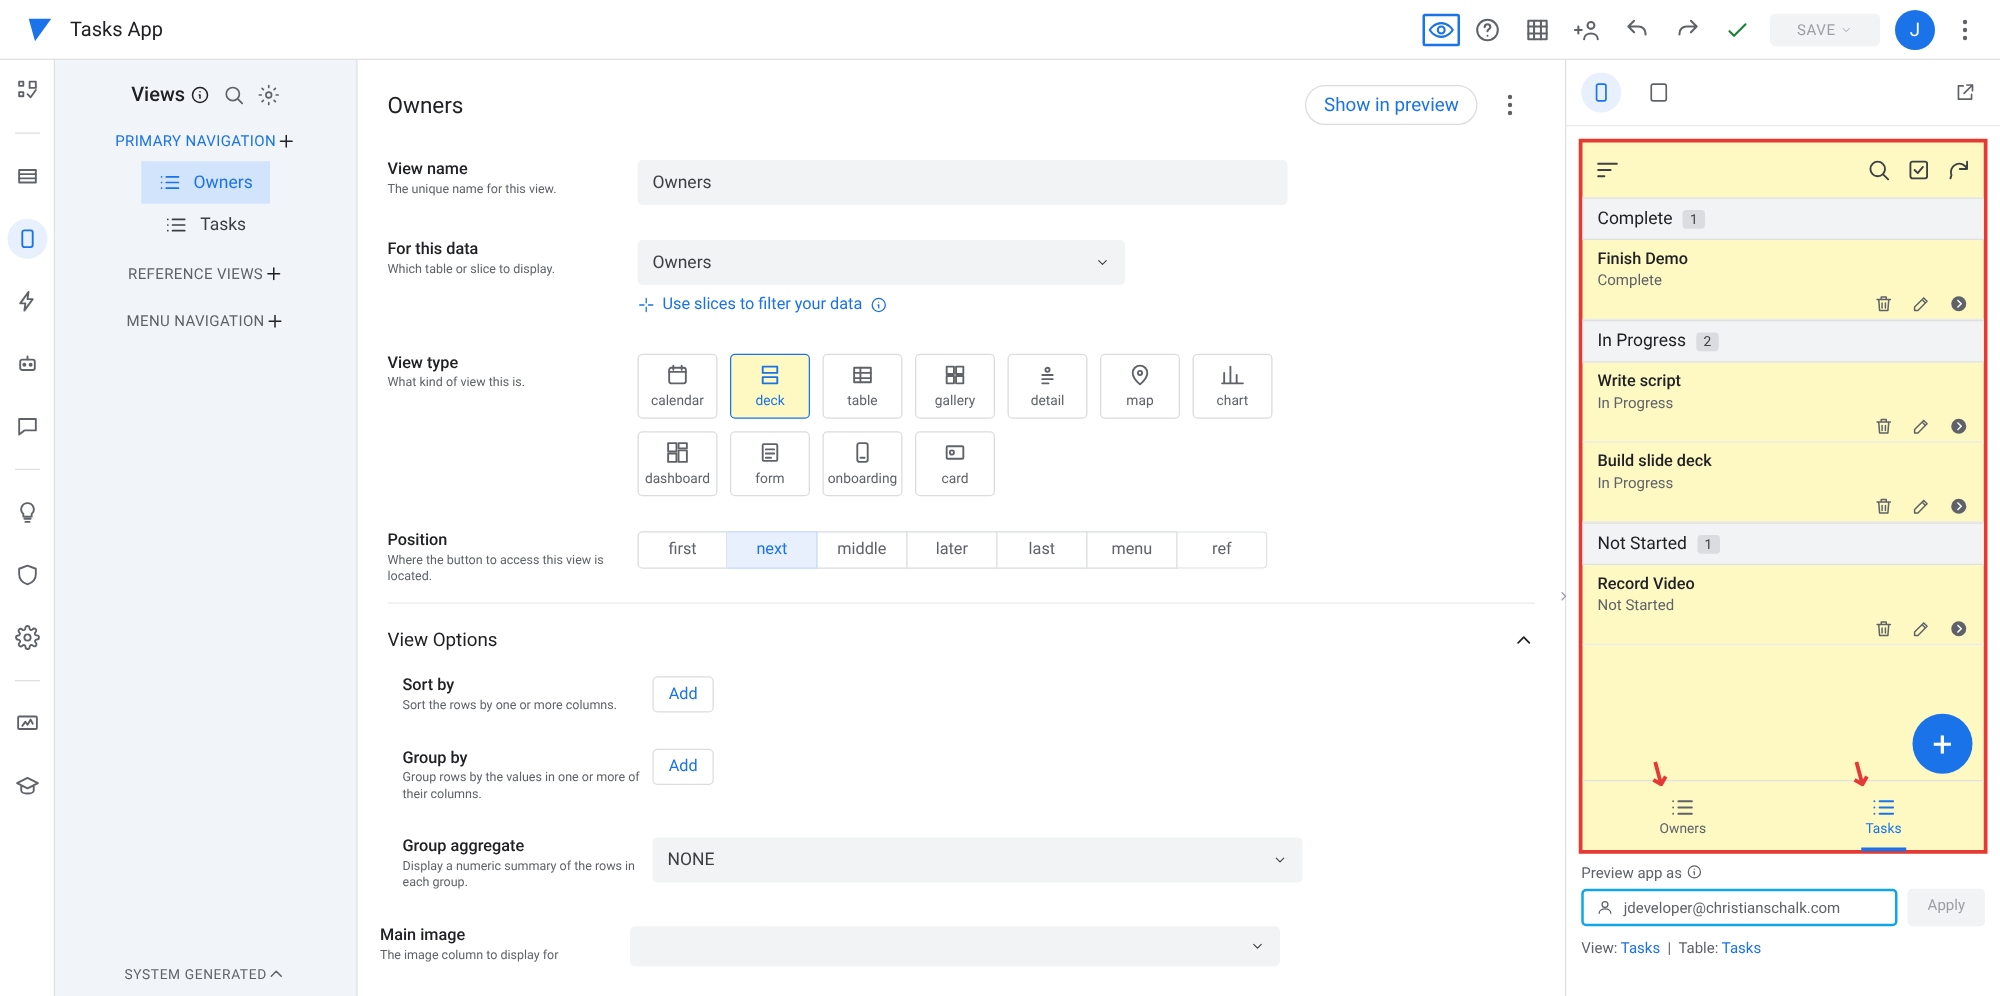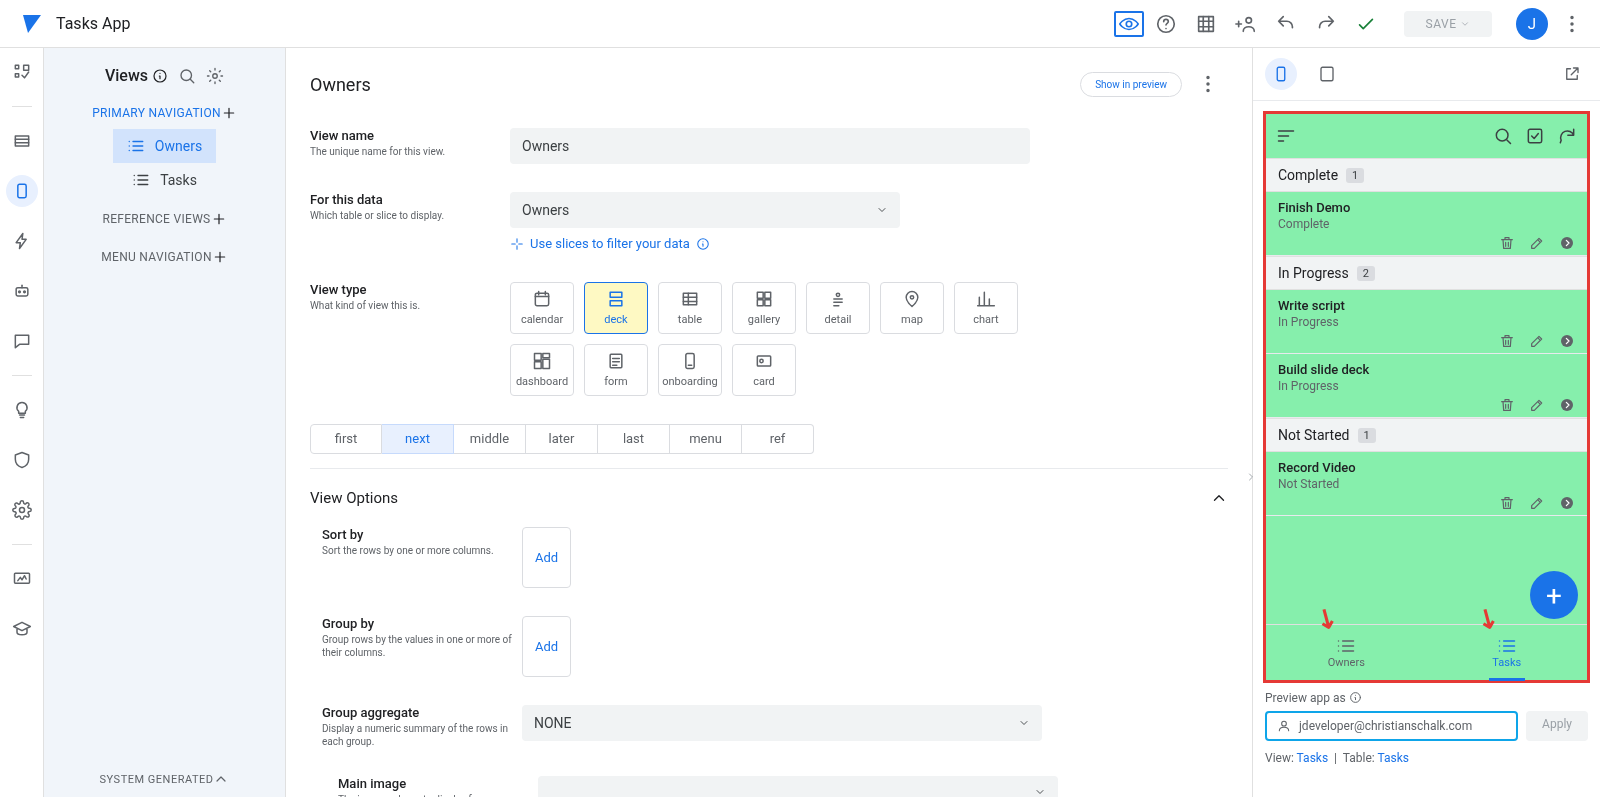--- a/index.html
+++ b/index.html
@@ -7,21 +7,21 @@
 
 
 #topbar { height: 48px; display: flex; align-items: center; border-bottom: 1px solid #e0e0e0; padding: 0 8px; }
 #logo { width: 24px; height: 24px; margin: 0 12px; }
 #app-name { font-size: 16px; }
 #top-spacer { flex: 1; }
 .top-icon { width: 36px; height: 36px; display: flex; align-items: center; justify-content: center; color: #5f6368; margin: 0 2px; }
 .top-icon svg { width: 22px; height: 22px; }
 #preview-toggle { border: 2px solid #1a73e8; color: #1a73e8; border-radius: 2px; width: 30px; height: 26px; display:flex; align-items:center; justify-content:center;}
 #check-btn svg { stroke: #188038; }
-#save-btn { background: #f1f3f4; color: #9aa0a6; padding: 6px 22px; border-radius: 4px; font-size: 12px; letter-spacing: .5px; margin: 0 18px; display:flex; align-items:center;}
+#save-btn { background: #f1f3f4; color: #9aa0a6; padding: 6px 22px; border-radius: 4px; font-size: 12px; letter-spacing: .5px; margin: 0 6px; display:flex; align-items:center;}
 #avatar { width: 32px; height: 32px; border-radius: 50%; background: #1a73e8; color: #fff; display: flex; align-items: center; justify-content: center; font-size: 15px; margin: 0 4px 0 6px;}
 
 
 #main { display: flex; height: calc(797px - 48px); }
 #iconrail { width: 44px; border-right: 1px solid #e0e0e0; display: flex; flex-direction: column; align-items: center; padding-top: 8px; gap: 18px; color:#5f6368;}
 #iconrail .rail-icon { width: 32px; height: 32px; display: flex; align-items: center; justify-content: center; border-radius: 50%; }
 #iconrail .rail-icon.active { background: #e8f0fe; color: #1a73e8; }
 #iconrail .rail-icon svg { width: 20px; height: 20px; }
 .rail-div { width: 20px; height: 1px; background:#e0e0e0; }
 
@@ -37,21 +37,21 @@
 .view-item.active { background: #d2e3fc; color: #1a73e8; }
 .view-item svg { width: 18px; height: 18px; }
 #sysgen { margin-top: auto; padding: 10px 14px; font-size: 11px; color:#5f6368; letter-spacing:.5px; display:flex; align-items:center;}
 #sysgen-row { padding: 4px 18px 10px; font-size: 13px; color:#5f6368;}
 
 
 #editor { flex: 1; overflow: auto; padding: 0; }
 #editor-header { display:flex; align-items:center; padding: 18px 24px 12px; }
 #editor-title { font-size: 18px; }
 #editor-header .flex { flex:1; }
-#show-preview { color:#1a73e8; border:1px solid #dadce0; border-radius: 16px; padding: 6px 14px; font-size:10px; }
+#show-preview { color:#1a73e8; border:1px solid #dadce0; border-radius: 16px; padding: 6px 14px; font-size:15px; }
 .form-row { display:flex; padding: 14px 24px; align-items: flex-start; }
 .form-label-col { width: 200px; }
 .form-label { font-size: 13px; font-weight: 500; }
 .form-help { font-size: 10px; color: #5f6368; margin-top: 2px; line-height: 1.3;}
 .form-field-col { flex:1; max-width: 520px; }
 .text-input, .select-input { background: #f1f3f4; border: none; border-radius: 4px; padding: 10px 12px; font-size: 14px; width: 100%; color:#3c4043; display:flex; align-items:center;}
 .select-input .flex { flex:1; }
 .hint-link { color: #1a73e8; font-size: 13px; display: inline-flex; align-items:center; gap:6px; margin-top:8px;}
 
 .vt-grid { display:flex; flex-wrap:wrap; gap:10px; }
@@ -62,29 +62,29 @@
 .pos-grid { display:flex; }
 .pos-tile { width: 72px; height: 30px; border:1px solid #dadce0; display:flex; align-items:center; justify-content:center; font-size:13px; color:#5f6368;}
 .pos-tile:first-child { border-radius: 4px 0 0 4px; }
 .pos-tile:last-child  { border-radius: 0 4px 4px 0; }
 .pos-tile + .pos-tile { border-left: none; }
 .pos-tile.active { background:#e8f0fe; color:#1a73e8; border-color:#c6dafc; }
 
 #vo-hr { border-top:1px solid #e8eaed; margin: 0 24px; }
 #vo-header { display:flex; align-items:center; padding: 20px 24px 6px; font-size:15px; }
 #vo-header .flex{flex:1;}
-.add-btn { border:1px solid #dadce0; color:#1a73e8; border-radius:4px; padding:22px 12px; font-size:13px; display:inline-block;}
+.add-btn { border:1px solid #dadce0; color:#1a73e8; border-radius:4px; padding:6px 12px; font-size:13px; display:inline-block;}
 
 
 #right { width: 348px; border-left: 1px solid #e0e0e0; display:flex; flex-direction:column; position:relative;}
 #right-tabs { display:flex; align-items:center; padding: 10px 12px; gap: 14px; border-bottom:1px solid #e8eaed;}
 #right-tabs .tab { width:32px; height:32px; display:flex; align-items:center; justify-content:center; color:#5f6368; border-radius:50%;}
 #right-tabs .tab.active { background:#e8f0fe; color:#1a73e8;}
 #right-tabs .flex{flex:1;}
-#phone-frame { margin: 10px 10px 0; border: 3px solid #e53935; height: 572px; display:flex; flex-direction:column; background:#86efac;}
+#phone-frame { margin: 10px 10px 0; border: 3px solid #e53935; height: 572px; display:flex; flex-direction:column; background:#fef9c3;}
 #phone-top { display:flex; align-items:center; padding:12px 10px; color:#3c4043;}
 #phone-top .flex{flex:1;}
 .group-header { background:#f1f3f4; padding:8px 12px; font-size:14px; display:flex; align-items:center; gap:8px; border-top:1px solid #e0e0e0; border-bottom:1px solid #e0e0e0;}
 .badge { background:#dadce0; color:#3c4043; font-size:11px; padding:1px 6px; border-radius:3px;}
 .card { padding:8px 12px 4px; border-bottom:1px solid #e8eaed;}
 .card-title { font-size:13px; font-weight:500;}
 .card-sub { font-size:12px; color:#5f6368; margin-top:2px;}
 .card-actions { display:flex; justify-content:flex-end; gap:14px; color:#5f6368; margin-top:4px;}
 .card-actions svg{width:16px;height:16px;}
 #fab { position:absolute; right:22px; bottom:178px; width:48px; height:48px; border-radius:50%; background:#1a73e8; color:#fff; display:flex; align-items:center; justify-content:center; font-size:28px;}
@@ -426,20 +426,24 @@
                 <rect x="4" y="6" width="16" height="12" rx="1"></rect>
                 <circle cx="9" cy="12" r="2"></circle>
               </svg>
               <span>card</span>
             </div>
           </div>
         </div>
     </div>
 
     <div class="form-row">
+      <div class="form-label-col">
+        <div class="form-label">Position</div>
+        <div class="form-help">Where the button to access this view is located.</div>
+      </div>
       <div class="form-field-col">
           <div class="pos-grid" id="pos-container">
             <div class="pos-tile">first</div>
             <div class="pos-tile active">next</div>
             <div class="pos-tile">middle</div>
             <div class="pos-tile">later</div>
             <div class="pos-tile">last</div>
             <div class="pos-tile">menu</div>
             <div class="pos-tile">ref</div>
           </div>
@@ -476,21 +480,21 @@
       </div>
       <div class="form-field-col">
         <div class="select-input">
           <span class="flex">NONE</span>
           <svg width="12" height="12" viewBox="0 0 24 24">
               <path d="M6 9l6 6 6-6"></path>
             </svg>
         </div>
       </div>
     </div>
-    <div class="form-row" style="padding-left:52px">
+    <div class="form-row" style="padding-left:18px">
       <div class="form-label-col">
         <div class="form-label">Main image</div>
         <div class="form-help">The image column to display for</div>
       </div>
       <div class="form-field-col">
         <div class="select-input">
           <span class="flex"></span>
           <svg width="12" height="12" viewBox="0 0 24 24">
               <path d="M6 9l6 6 6-6"></path>
             </svg>

